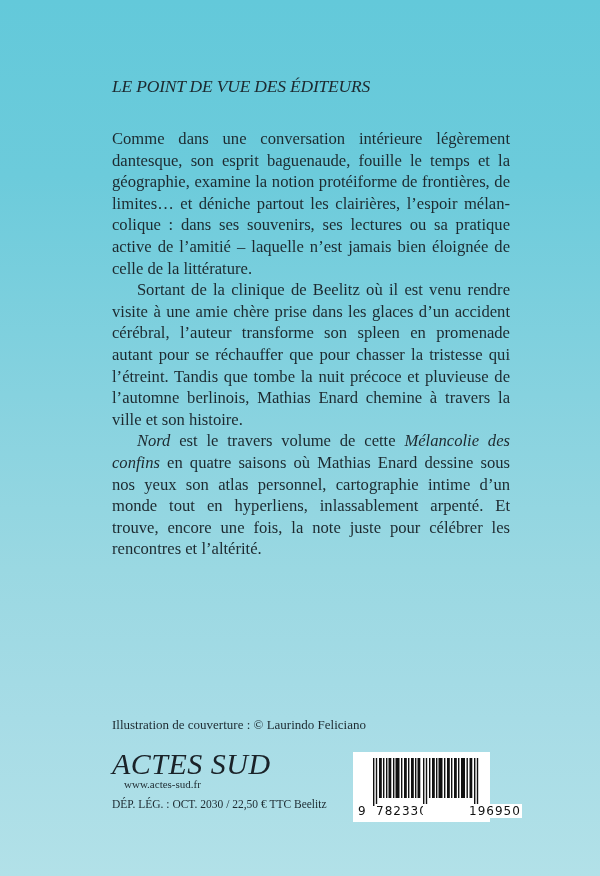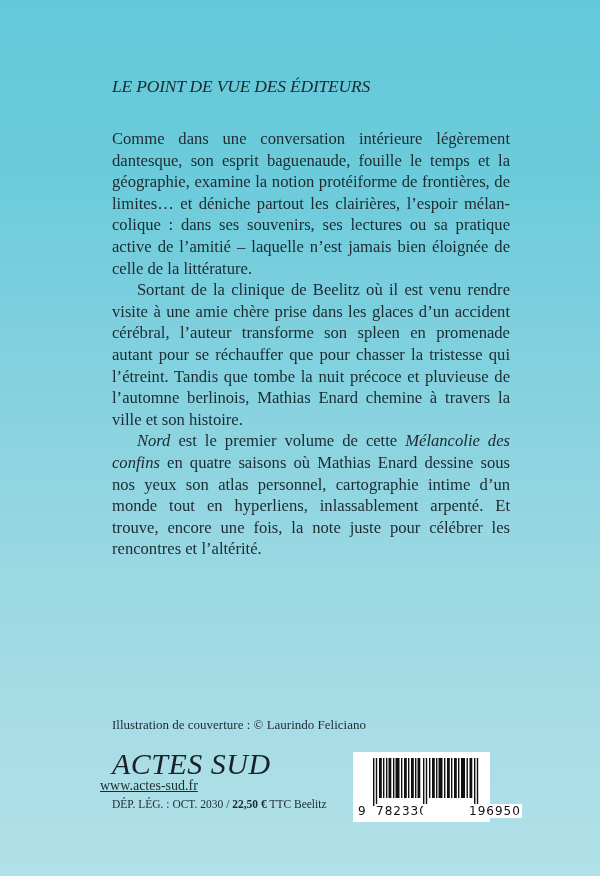--- a/index.html
+++ b/index.html
@@ -59,36 +59,35 @@
       font-style: italic;
       font-size: 30px;
       letter-spacing: 0.5px;
       color: #1a2228;
       white-space: nowrap;
       line-height: 1;
     }
     .publisher-logo .gap { display: inline-block; width: 8px; }
     .website {
       position: absolute;
-      left: 100px;
+      left: 124px;
       top: 778px;
-      font-size: 14px;
+      font-size: 11px;
       color: #1d2a30;
       white-space: nowrap;
-      text-decoration: underline;
     }
     .legal {
       position: absolute;
       left: 112px;
       top: 798px;
       font-size: 11.5px;
       color: #1d2a30;
       white-space: nowrap;
     }
-    .legal .price { font-weight: bold; }
+    .legal .price { font-weight: normal; }
     .barcode-box {
       position: absolute;
       left: 353px;
       top: 752px;
       width: 137px;
       height: 70px;
       background: #ffffff;
       box-sizing: border-box;
     }
     .barcode-bars {
@@ -117,21 +116,21 @@
 </head>
 <body>
 
 <div class="cover">
 
   <h2 class="heading">LE POINT DE VUE DES ÉDITEURS</h2>
 
   <div class="body-text">
     <p>Comme dans une conversation intérieure légèrement dantesque, son esprit baguenaude, fouille le temps et la géographie, examine la notion protéiforme de frontières, de limites… et déniche partout les clairières, l’espoir mélan­colique : dans ses souvenirs, ses lectures ou sa pratique active de l’amitié – laquelle n’est jamais bien éloignée de celle de la littérature.</p>
     <p>Sortant de la clinique de Beelitz où il est venu rendre visite à une amie chère prise dans les glaces d’un accident cérébral, l’auteur transforme son spleen en promenade autant pour se réchauffer que pour chasser la tristesse qui l’étreint. Tandis que tombe la nuit précoce et pluvieuse de l’automne berli­nois, Mathias Enard chemine à travers la ville et son histoire.</p>
-    <p><em>Nord</em><span> est le premier volume de cette </span><em>Mélancolie des confins</em><span> en quatre saisons où Mathias Enard dessine sous nos yeux son atlas personnel, cartographie intime d’un monde tout en hyperliens, inlassablement arpenté. Et trouve, encore une fois, la note juste pour célébrer les rencontres et l’altérité.</span></p>
+    <p><em>Nord</em><span> est le travers volume de cette </span><em>Mélancolie des confins</em><span> en quatre saisons où Mathias Enard dessine sous nos yeux son atlas personnel, cartographie intime d’un monde tout en hyperliens, inlassablement arpenté. Et trouve, encore une fois, la note juste pour célébrer les rencontres et l’altérité.</span></p>
   </div>
 
   <div class="credit">Illustration de couverture : © Laurindo Feliciano</div>
 
   <div class="publisher-logo"><span>ACTES</span><span class="gap"></span><span>SUD</span></div>
 
   <div class="website">www.actes-sud.fr</div>
 
   <div class="legal"><span>DÉP. LÉG. : OCT. 2030 / </span><span class="price">22,50 €</span><span> TTC Beelitz</span></div>
 

